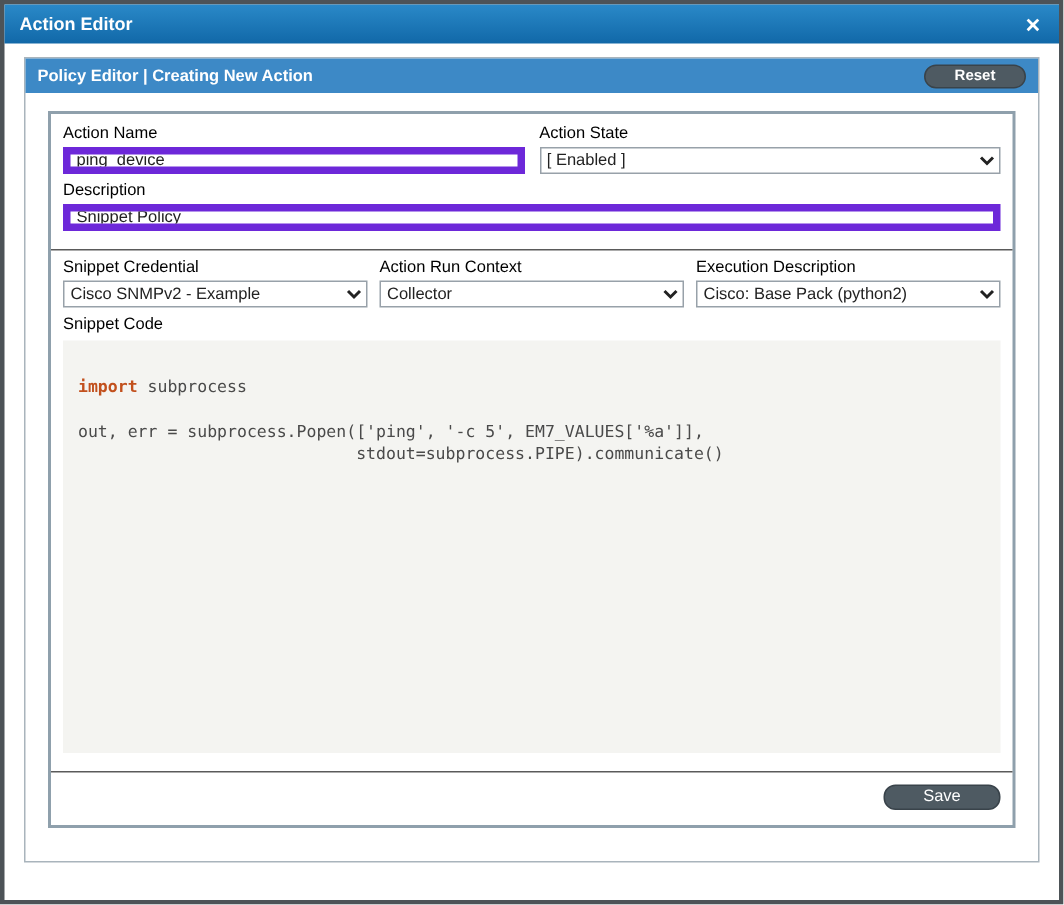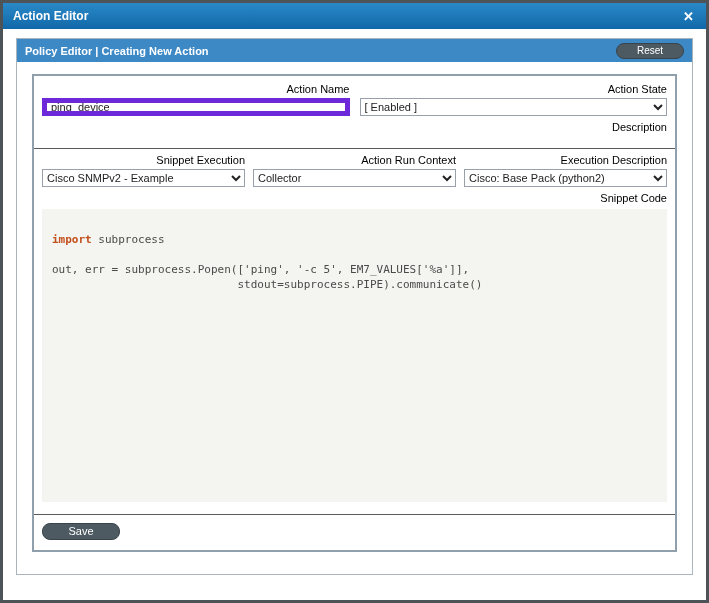--- a/index.html
+++ b/index.html
@@ -45,34 +45,34 @@
   }
   .btn {
     background: #4e5a62;
     color: #fff;
     border: 1px solid #39434a;
     border-radius: 8px;
     font-family: "Liberation Sans", sans-serif;
     cursor: pointer;
     line-height: 1;
   }
-  .reset-btn { width: 68px; height: 16px; font-size: 10px; }
+  .reset-btn { width: 68px; height: 16px; font-size: 10px; font-weight: bold; }
   .form-box {
     margin: 12px 15px 22px 15px;
     border: 2px solid #8fa0ac;
     flex: 1;
     padding: 2px 8px 6px 8px;
     display: flex; flex-direction: column;
     background: #fff;
   }
   .row { display: flex; gap: 10px; }
   .row3 { display: flex; gap: 8px; }
   .field { display: flex; flex-direction: column; flex: 1; min-width: 0; }
   .field label {
-    text-align: right; font-size: 11px; color: #000;
+    text-align: left; font-size: 11px; color: #000;
     margin: 5px 0 3px 0;
   }
   .field input {
     height: 18px; border: 5px solid #6d28d9;
     font-size: 11px; padding: 1px 4px;
     font-family: "Liberation Sans", sans-serif;
     color: #222; width: 100%;
   }
   .field select {
     height: 18px; border: 1px solid #98a1a9;
@@ -91,21 +91,21 @@
     padding: 23px 10px;
     font-family: "DejaVu Sans Mono", monospace;
     font-size: 11px;
     line-height: 15px;
     color: #4a4a4a;
     overflow: hidden;
   }
   .code-line { white-space: pre; min-height: 15px; }
   .kw { color: #c2501d; font-weight: bold; }
   .save-row {
-    display: flex; justify-content: flex-start;
+    display: flex; justify-content: flex-end;
     padding: 8px 0 4px 0;
   }
   .save-btn { width: 78px; height: 17px; font-size: 11px; }
 </style>
 </head>
 <body>
 
 <div class="window">
 
   <div class="titlebar">
@@ -131,29 +131,30 @@
           <label>Action State</label>
           <select>
             <option>[ Enabled ]</option>
           </select>
         </div>
       </div>
 
       <div class="row">
         <div class="field">
           <label>Description</label>
+          <input type="text" value="Snippet Policy" style="">
         </div>
       </div>
 
 
       <div class="divider"></div>
 
       <div class="row3">
         <div class="field">
-          <label>Snippet Execution</label>
+          <label>Snippet Credential</label>
           <select>
             <option>Cisco SNMPv2 - Example</option>
           </select>
         </div>
         <div class="field">
           <label>Action Run Context</label>
           <select>
             <option>Collector</option>
           </select>
         </div>

